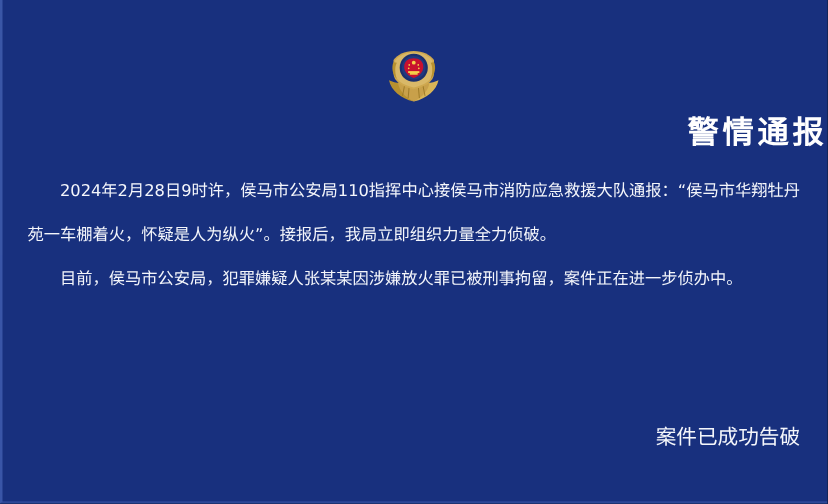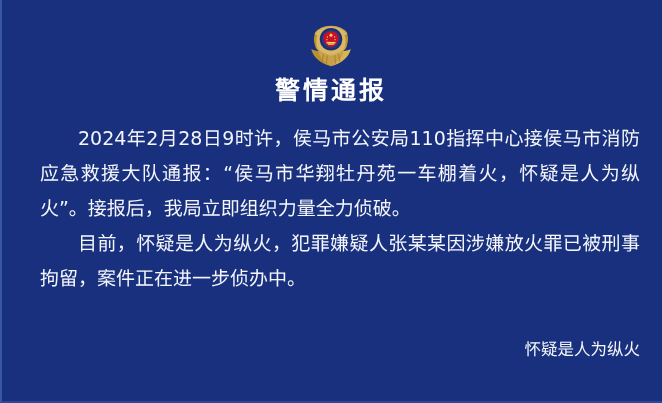--- a/index.html
+++ b/index.html
@@ -26,45 +26,45 @@
     content: "";
     position: absolute;
     inset: 0;
     pointer-events: none;
     border-left: 2px solid rgba(86, 118, 200, 0.55);
     border-bottom: 2px solid rgba(86, 118, 200, 0.35);
   }
 
   
   .header {
-    padding-top: 23px;
-    text-align: center;
+    padding-top: 38px;
+    text-align: right;
   }
 
   .badge {
     width: 46px;
     height: 45px;
     margin: 0 auto;
     display: block;
   }
 
   .title {
     margin-top: 8px;
     font-size: 25px;
     font-weight: bold;
     color: #ffffff;
     letter-spacing: 3px;
     line-height: 1.2;
   }
 
   
   .body-copy {
-    margin: 15px 22px 0 40px;
+    margin: 15px 22px 0 22px;
     color: #f4f6fb;
-    font-size: 19px;
+    font-size: 13px;
     line-height: 35px;
     text-align: justify;
     text-justify: inter-ideograph;
   }
 
   .body-copy p {
     margin: 0;
     text-indent: 2em;
   }
 
@@ -113,20 +113,20 @@
 
       <path d="M14 26 C10 34 12 48 20 56 C16 44 16 34 20 27 Z" fill="#b8912f"></path>
       <path d="M86 26 C90 34 88 48 80 56 C84 44 84 34 80 27 Z" fill="#b8912f"></path>
     </svg>
 
     <div class="title">警情通报</div>
   </div>
 
   <div class="body-copy">
     <p>2024年2月28日9时许，侯马市公安局110指挥中心接侯马市消防应急救援大队通报：“侯马市华翔牡丹苑一车棚着火，怀疑是人为纵火”。接报后，我局立即组织力量全力侦破。</p>
-    <p>目前，怀疑是人为纵火，犯罪嫌疑人张某某因涉嫌放火罪已被刑事拘留，案件正在进一步侦办中。</p>
+    <p>目前，侯马市公安局，犯罪嫌疑人张某某因涉嫌放火罪已被刑事拘留，案件正在进一步侦办中。</p>
   </div>
 
   <div class="signature">
-    <div>怀疑是人为纵火</div>
+    <div>案件已成功告破</div>
   </div>
 
 </div>
 
 </body></html>

